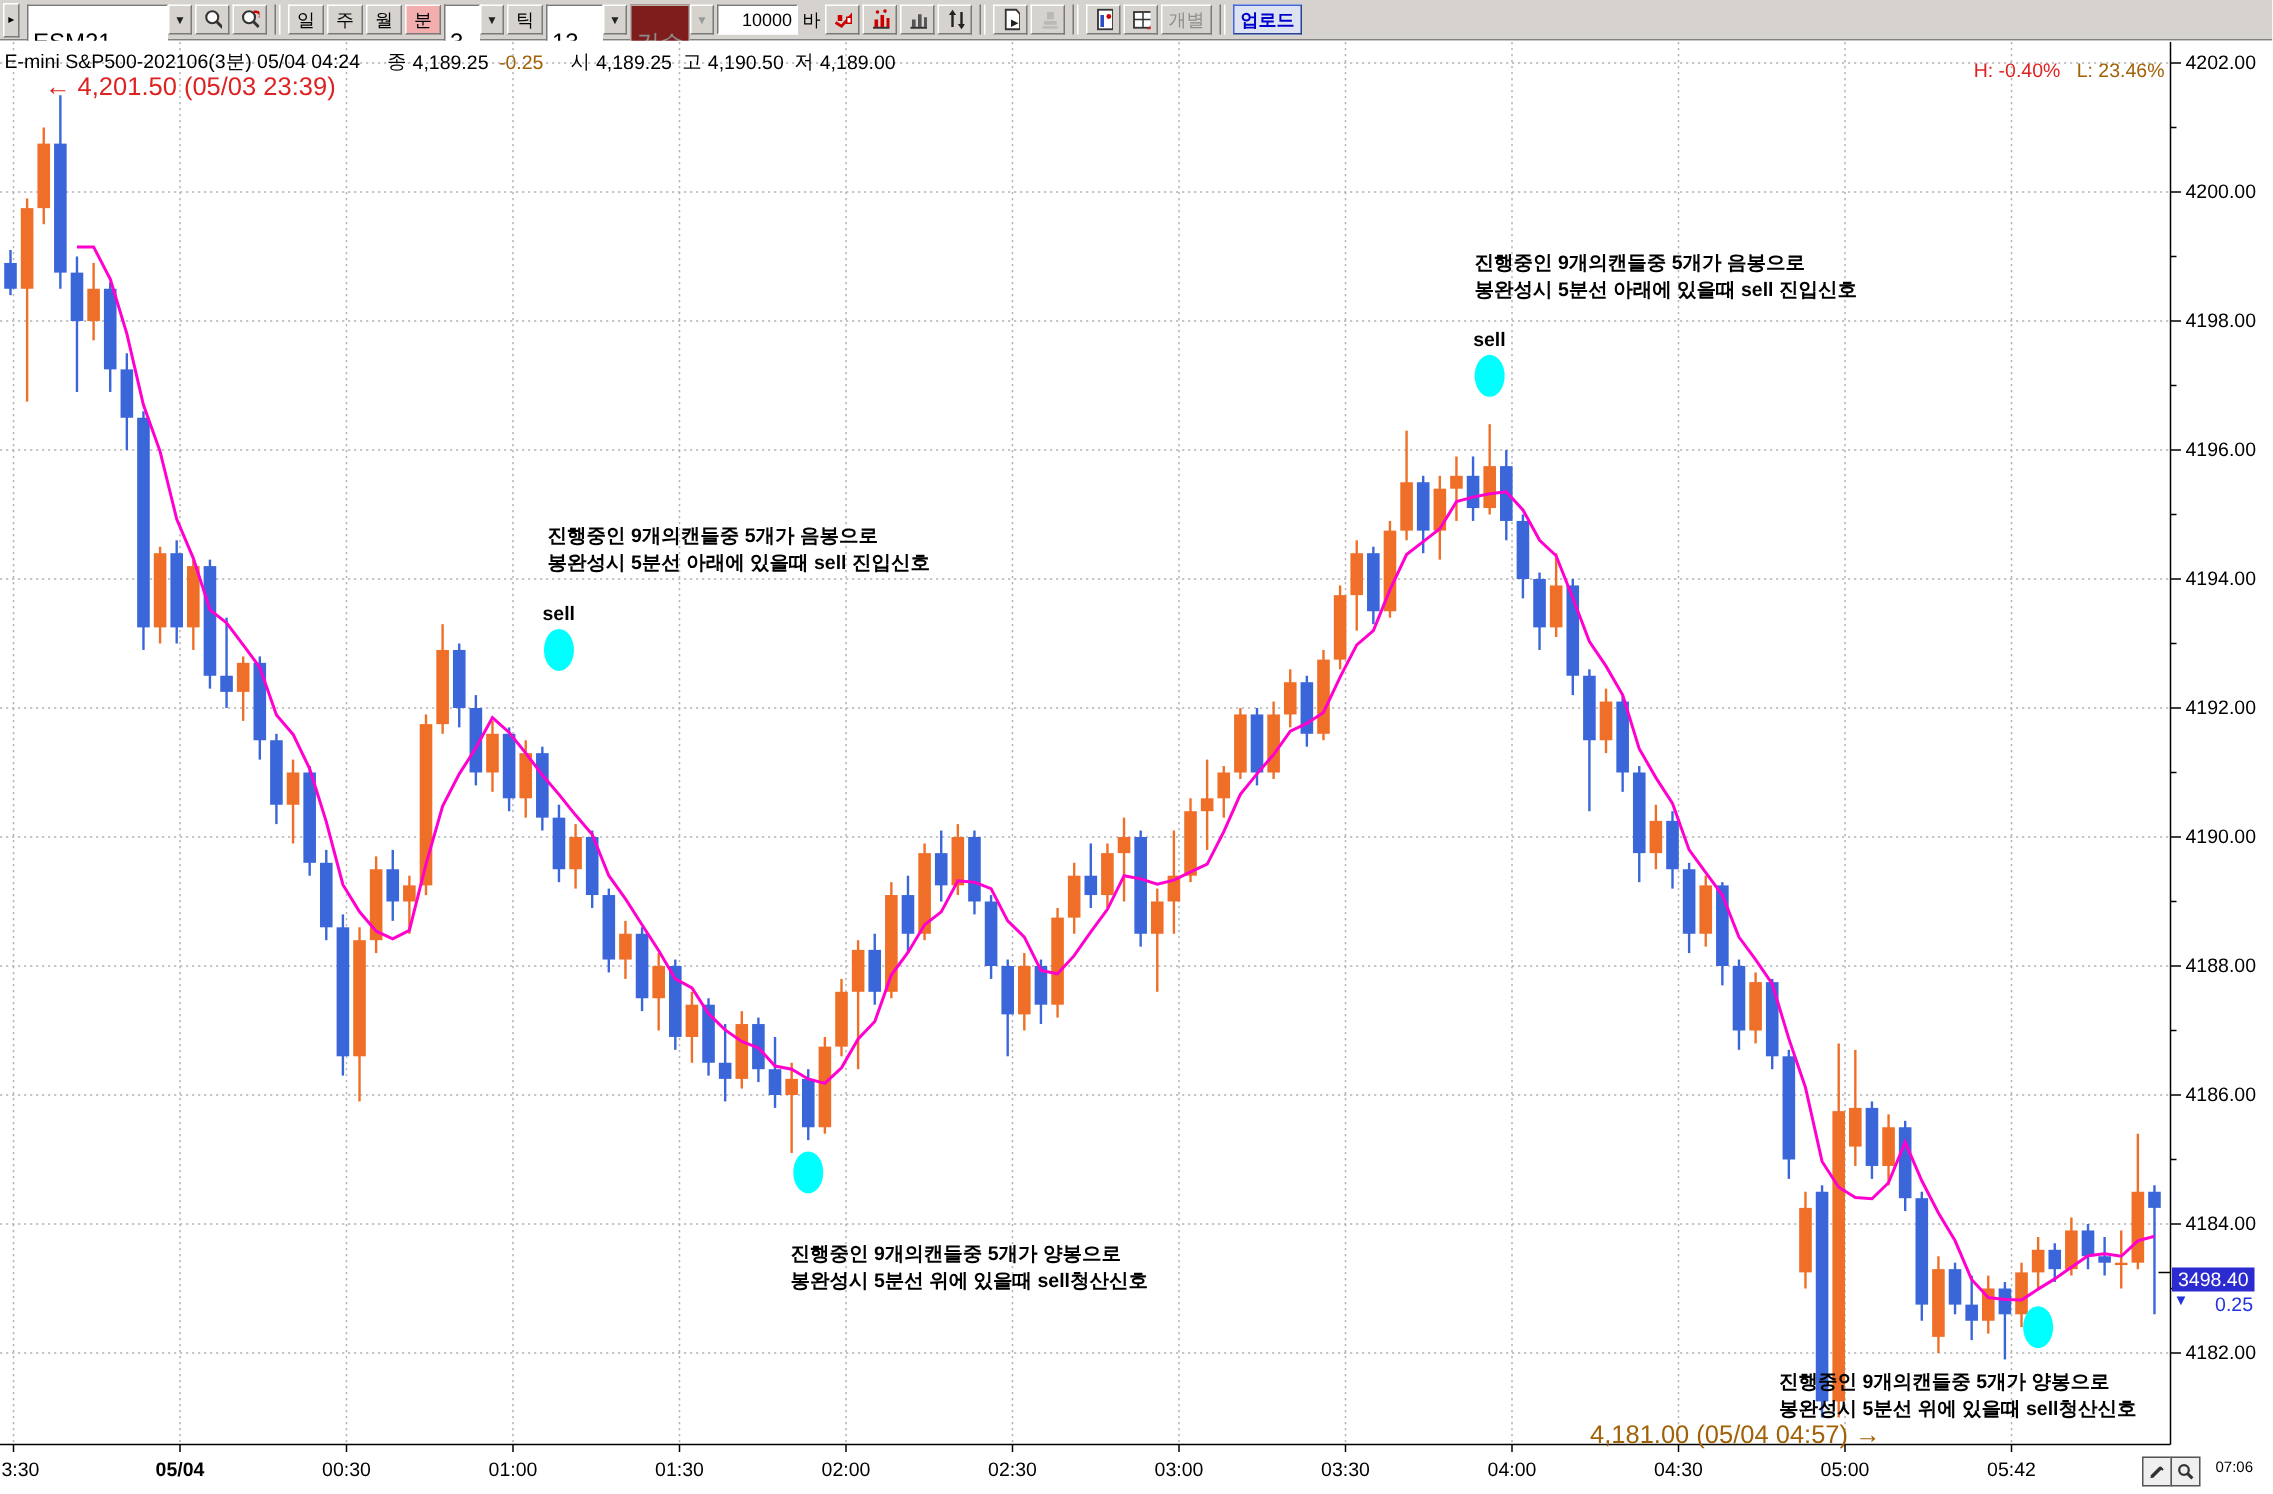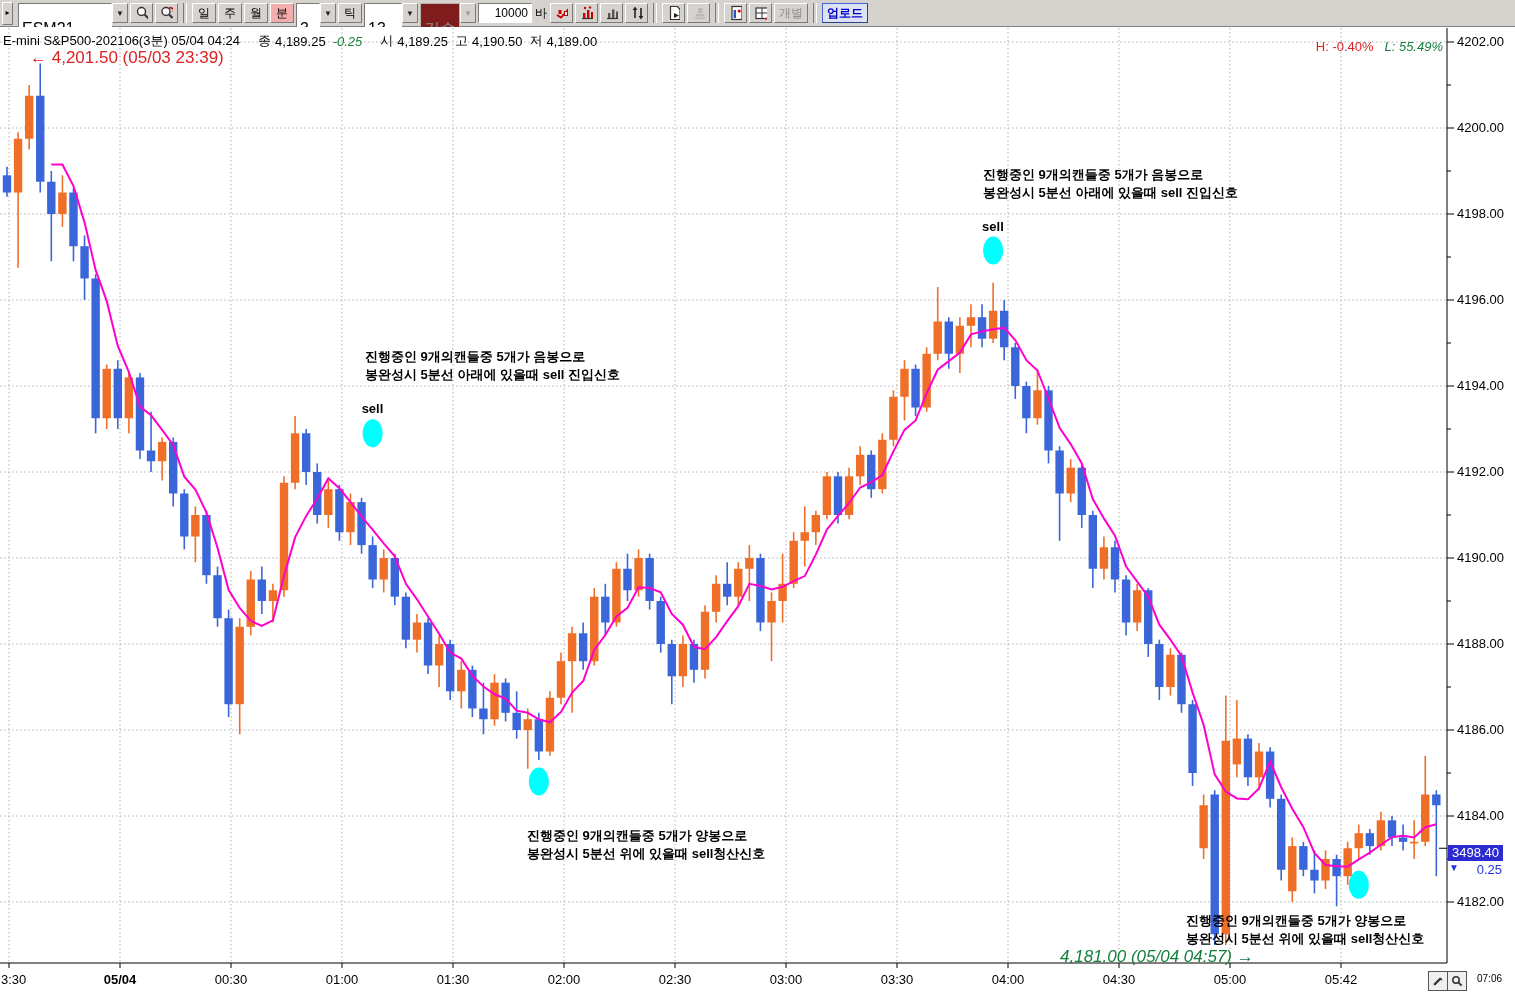--- a/index.html
+++ b/index.html
@@ -29,21 +29,21 @@
   .tb-sep{width:2px;height:20px;margin:0 4px;border-left:1px solid #7a7a7a;border-right:1px solid #fff;}
 
   
   #chartwrap{position:absolute;left:0;top:27px;width:1515px;height:969px;}
   svg text{font-family:"Liberation Sans",sans-serif;}
 
   .overlay{position:absolute;pointer-events:none;justify-content:flex-end;}
   .hdr{left:3px;top:5px;display:flex;align-items:center;white-space:nowrap;font-size:13px;}
   .hdr .gap{width:18px;}
   .hdr .sgap{width:7px;}
-  .blue-txt{color:#15803d;font-style:italic;}
+  .blue-txt{color:#a16207;}
   .red-txt{color:#dd2222;}
 
   .annot{font-size:13px;font-weight:bold;line-height:18px;white-space:nowrap;color:#000;}
   .note{font-size:17px;white-space:nowrap;}
 
   .hlstats{top:12px;left:1305px;width:138px;text-align:right;font-size:13px;white-space:nowrap;}
 
   .price-tag{left:1448px;top:818px;width:55px;height:16px;background:#2b2bd0;color:#fff;
              font-size:13px;text-align:center;line-height:16px;}
   .chg-tag{left:1446px;top:835px;width:56px;font-size:13px;color:#2233dd;text-align:right;}
@@ -551,21 +551,21 @@
       <span>4,190.50</span>
         <span class="sgap"></span>
       <span>저</span>
         <span class="sgap" style="width:4px"></span>
       <span>4,189.00</span>
     </div>
 
     
     <div class="overlay hlstats">
       <span class="red-txt">H: -0.40%</span>
-      &nbsp;&nbsp;<span class="blue-txt">L: 55.49%</span>
+      &nbsp;&nbsp;<span class="blue-txt">L: 23.46%</span>
     </div>
 
     
     <div class="overlay note red-txt" style="left:30px;top:21px">← 4,201.50 (05/03 23:39)</div>
     <div class="overlay note blue-txt" style="left:1060px;top:920px">4,181.00 (05/04 04:57)  →</div>
 
     
     <div class="overlay annot" style="left:365px;top:321px">
       <div>진행중인 9개의캔들중 5개가 음봉으로</div>
       <div>봉완성시 5분선 아래에 있을때 sell 진입신호</div>

